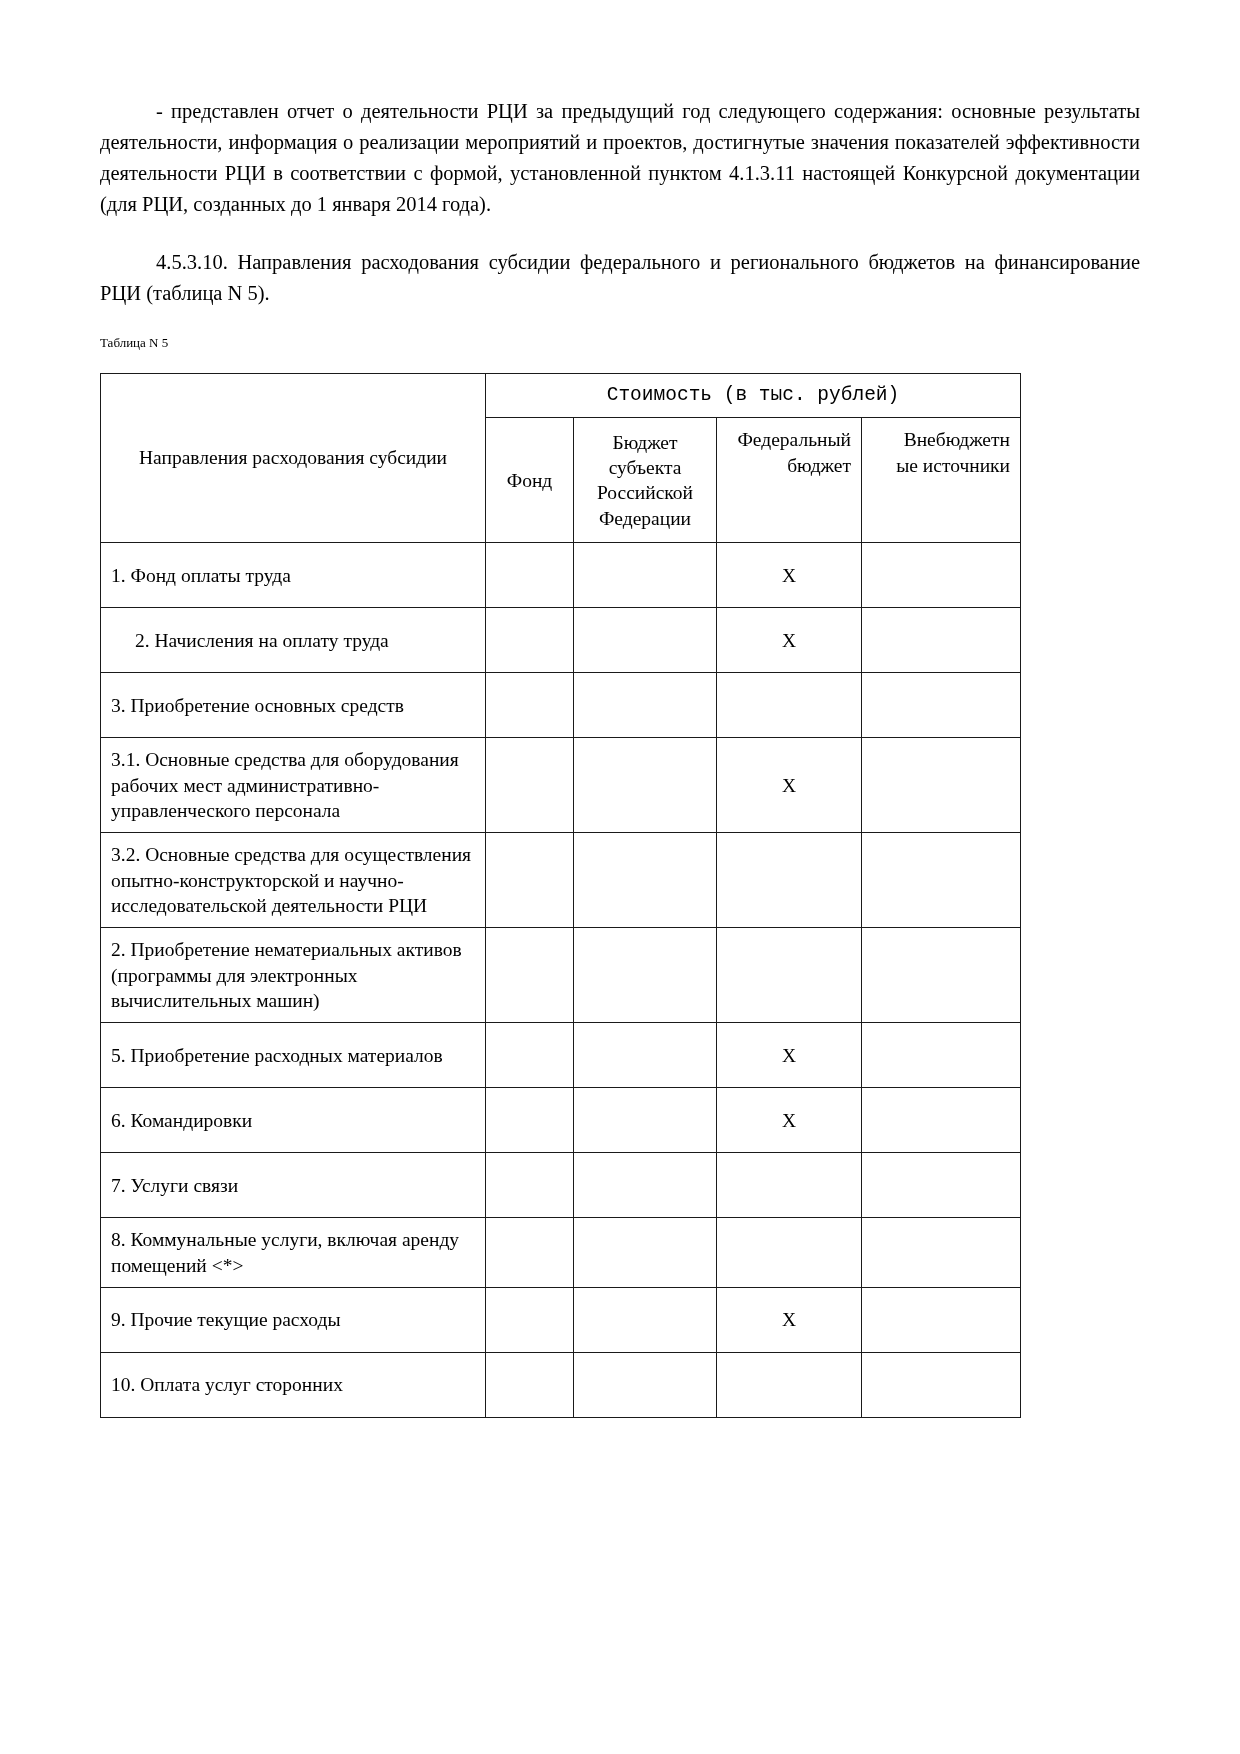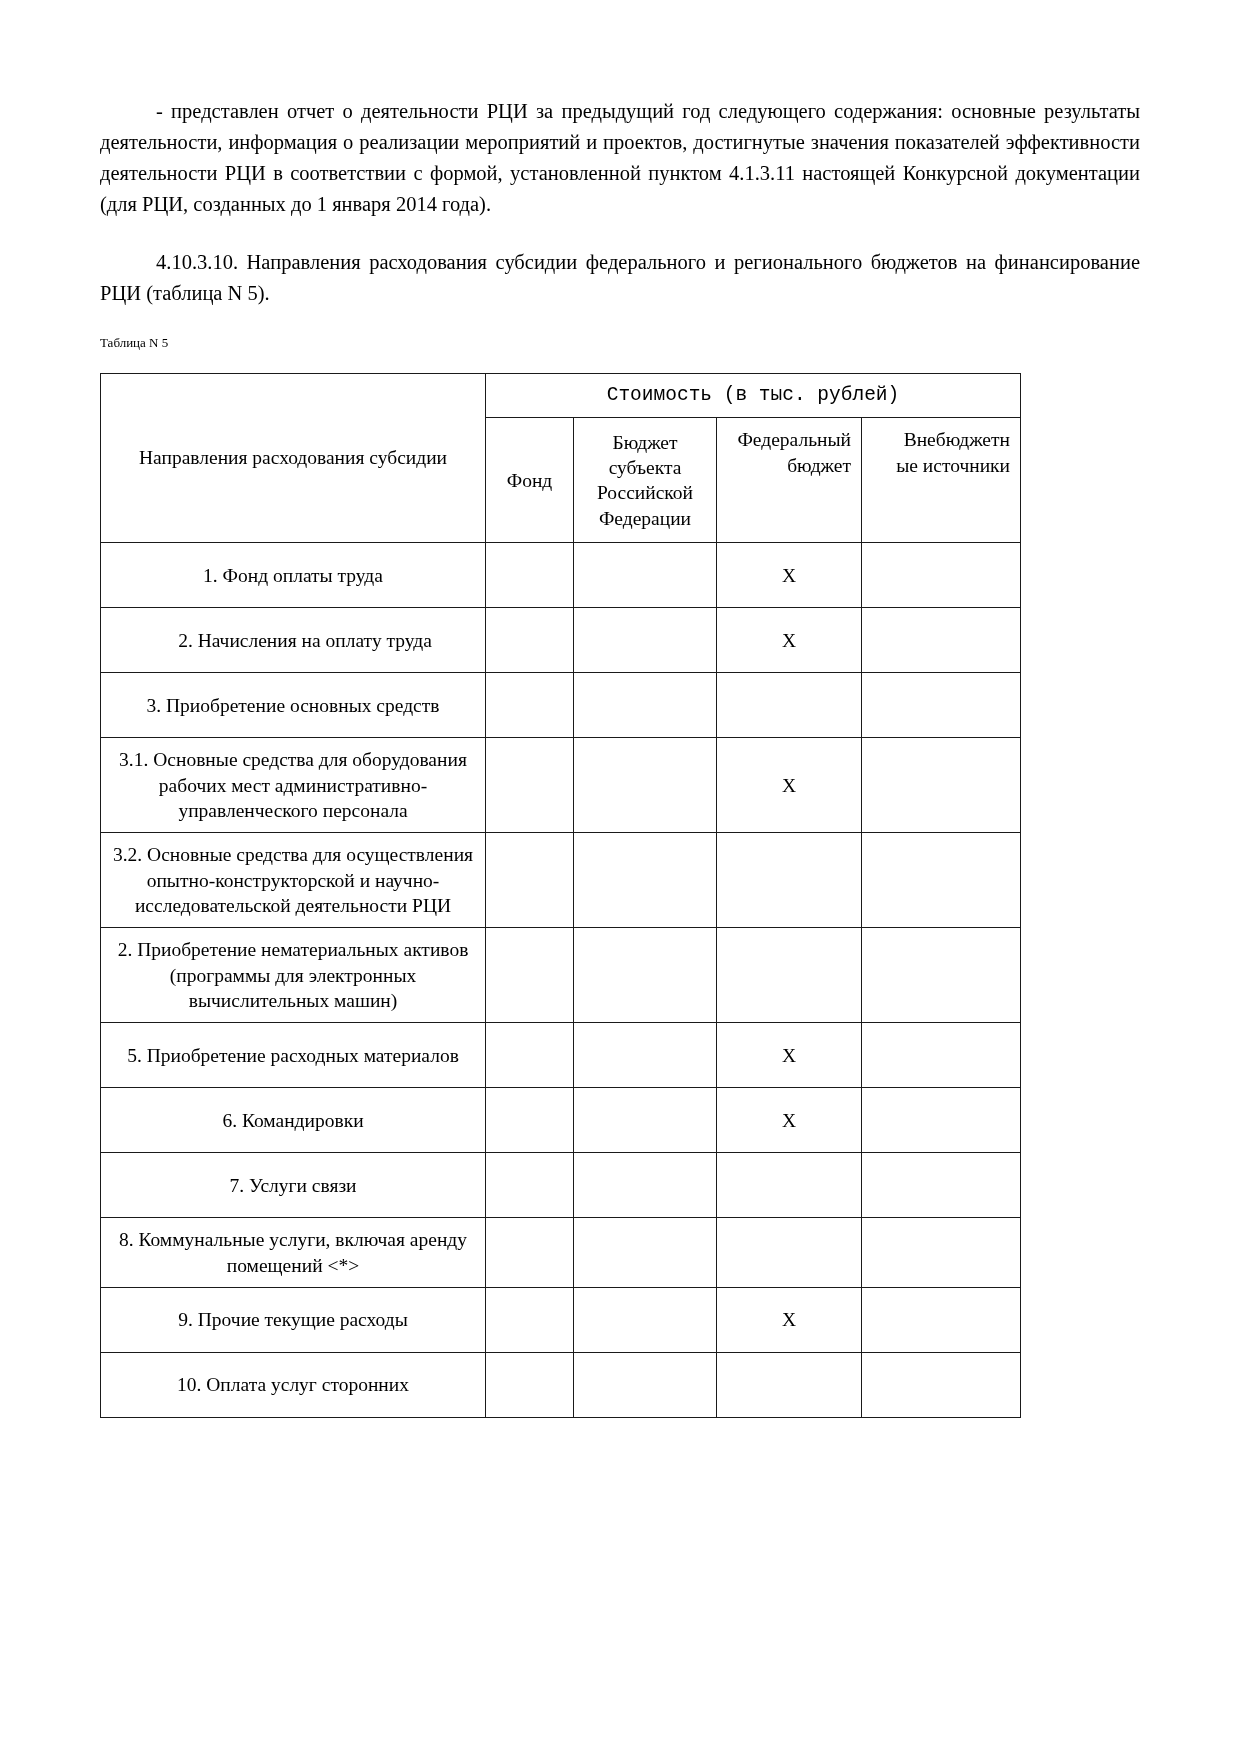--- a/index.html
+++ b/index.html
@@ -13,22 +13,21 @@
     height: 1754px;
     font-family: "Liberation Serif", "DejaVu Serif", serif;
     color: #000000;
     -webkit-font-smoothing: antialiased;
   }
   .page {
     position: relative;
     width: 1240px;
     height: 1462px;
     box-sizing: border-box;
-    padding: 64px 100px 0 100px;
-    margin-top: 32px;
+    padding: 96px 100px 0 100px;
   }
   .para {
     font-size: 20.5px;
     line-height: 1.52;
     text-align: justify;
     text-justify: inter-word;
     text-indent: 56px;
     margin: 0 0 26px 0;
     hyphens: none;
   }
@@ -72,40 +71,40 @@
     text-align: center;
     vertical-align: top;
     height: 106px;
     padding-top: 13px;
   }
   .subhdr.left-al {
     text-align: right;
     vertical-align: top;
   }
   td.rowlabel {
-    text-align: center;
+    text-align: left;
     vertical-align: middle;
     height: 46px;
   }
   td.rowlabel.indent { padding-left: 34px; }
   td.mark {
     text-align: center;
     vertical-align: middle;
   }
   td.blank { }
   .nowrapline { white-space: pre-line; }
 </style>
 </head>
 <body>
 
 <div class="page">
 
   <p class="para">- представлен отчет о деятельности РЦИ за предыдущий год следующего содержания: основные результаты деятельности, информация о реализации мероприятий и проектов, достигнутые значения показателей эффективности деятельности РЦИ в соответствии с формой, установленной пунктом 4.1.3.11 настоящей Конкурсной документации (для РЦИ, созданных до 1 января 2014 года).</p>
 
-  <p class="para">4.10.3.10. Направления расходования субсидии федерального и регионального бюджетов на финансирование РЦИ (таблица N 5).</p>
+  <p class="para">4.5.3.10. Направления расходования субсидии федерального и регионального бюджетов на финансирование РЦИ (таблица N 5).</p>
 
   <div class="caption">Таблица N 5</div>
 
   <table class="t5">
     <colgroup>
       <col class="col-dir">
       <col class="col-total">
       <col class="col-subj">
       <col class="col-fed">
       <col class="col-extra">

